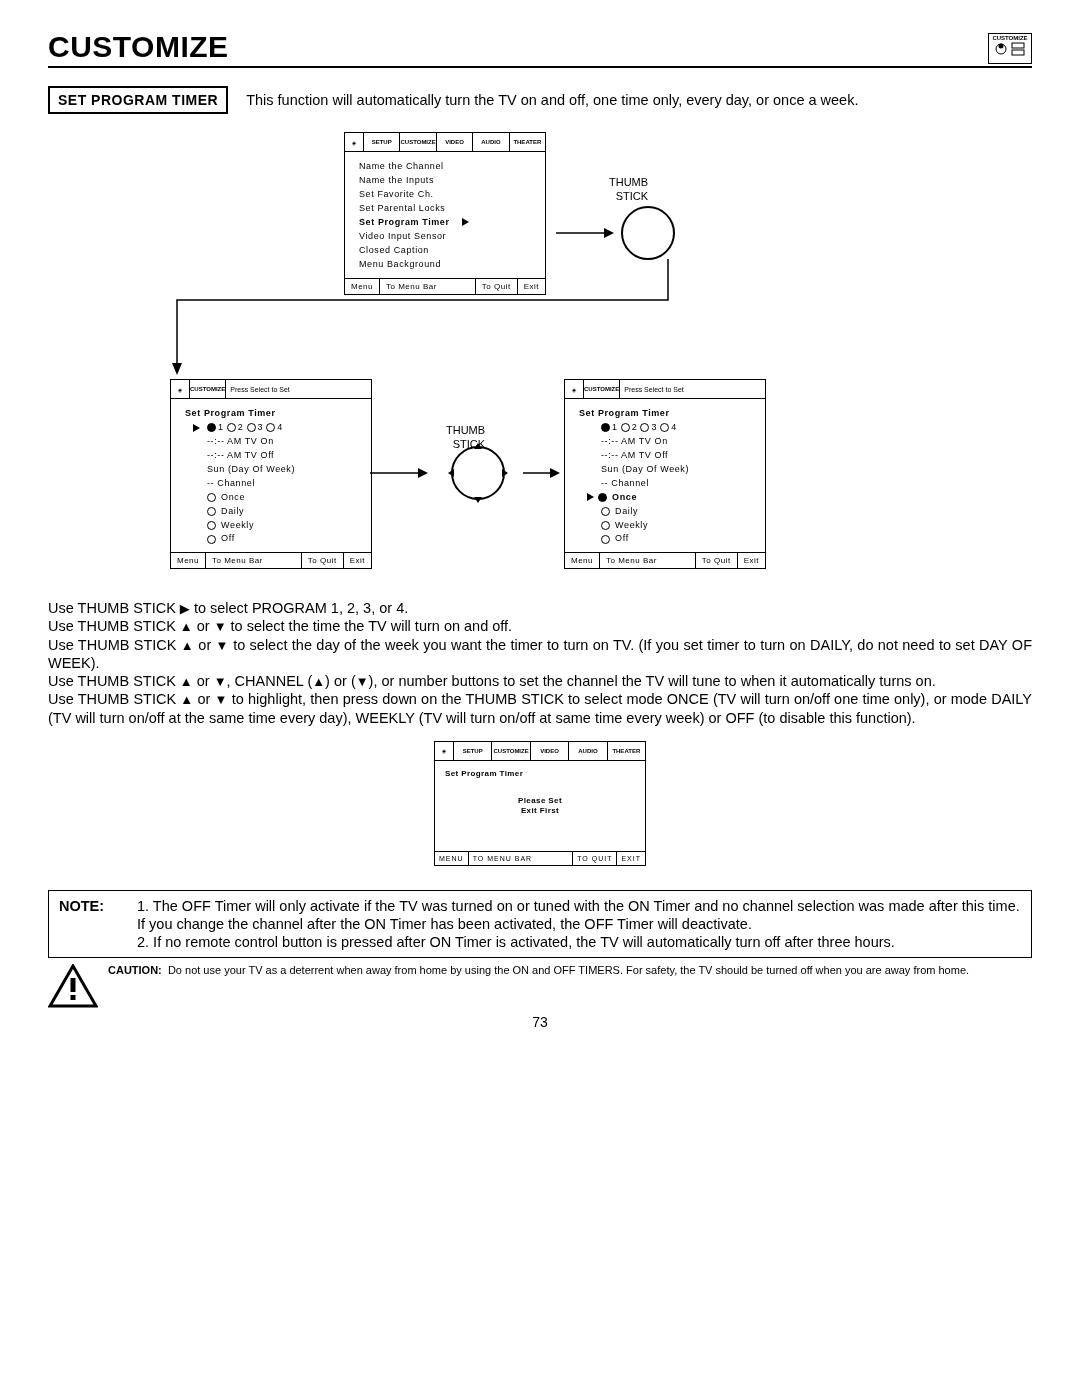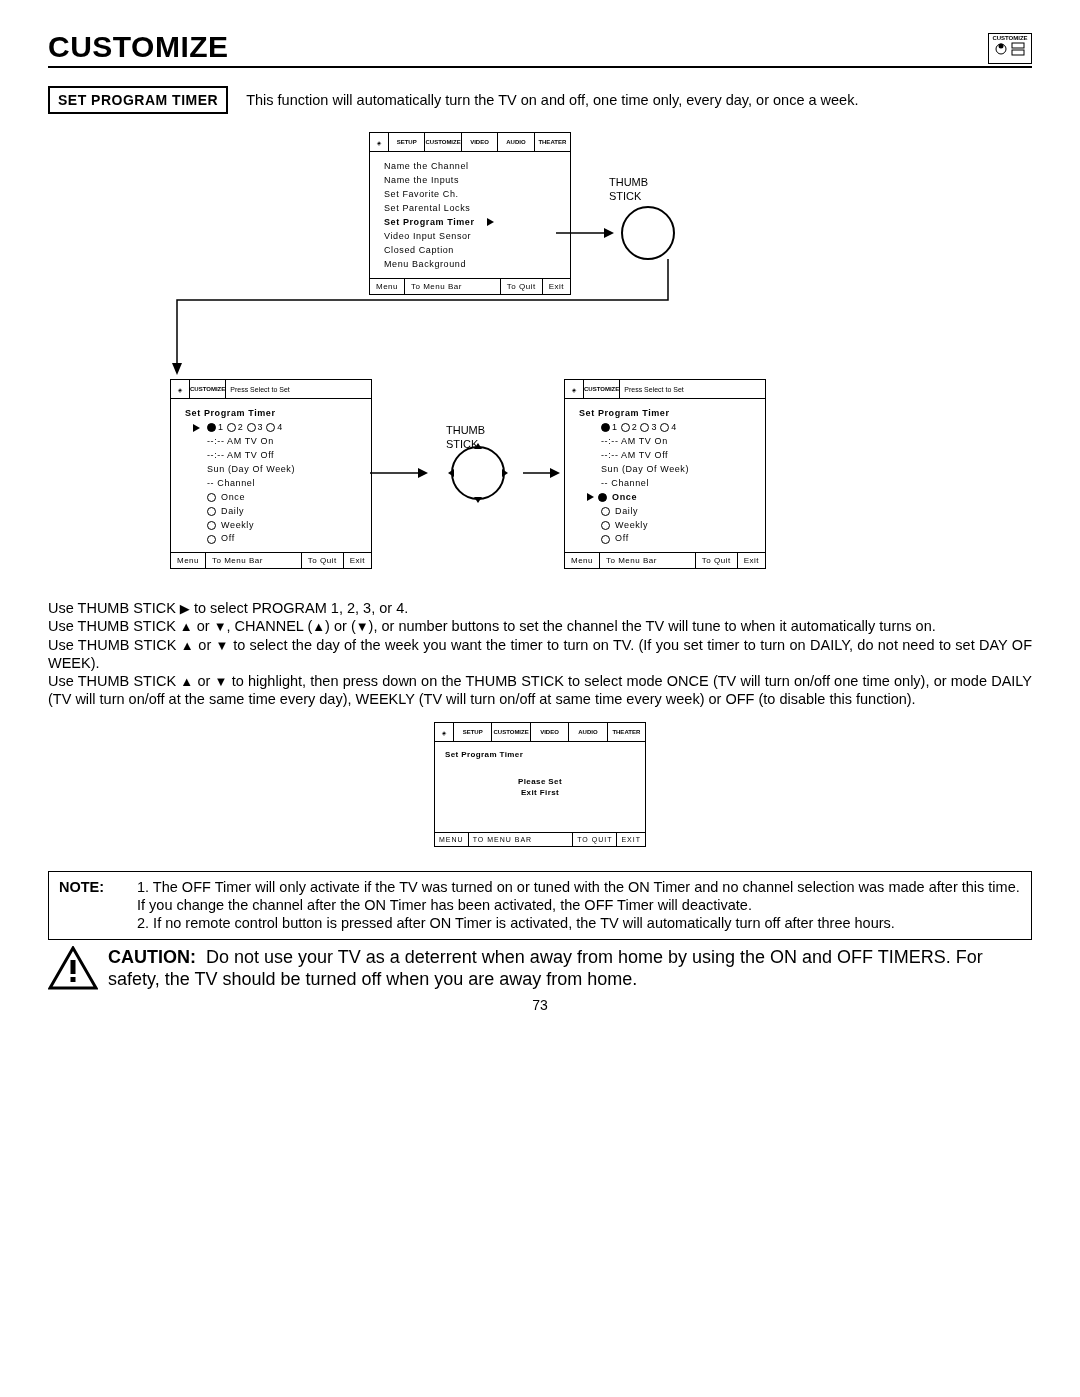--- a/index.html
+++ b/index.html
@@ -22,36 +22,36 @@
   .screen-box{position:absolute;border:1.5px solid #000;background:#fff;}
   .menubar{display:flex;border-bottom:1.5px solid #000;height:18px;font-size:6px;align-items:stretch;}
   .menubar .tiny{border-right:1px solid #000;flex:0 0 18px;display:flex;align-items:center;justify-content:center;}
   .menubar .tab{border-right:1px solid #000;flex:1 1 0;display:flex;align-items:center;justify-content:center;font-size:6px;font-weight:bold;flex-direction:column;gap:0;}
   .menubar .tab:last-child{border-right:none;}
   .screen-body{font-size:9px;letter-spacing:0.6px;padding:8px 10px 6px 14px;line-height:1.55;}
   .screen-body .bold{font-weight:bold;}
   .screen-foot{border-top:1.5px solid #000;display:flex;font-size:8px;letter-spacing:0.5px;}
   .screen-foot div{padding:3px 6px;}
   .screen-foot .sep{border-left:1.5px solid #000;}
-  .thumb-label{position:absolute;font-size:11px;line-height:1.25;text-align:left;}
+  .thumb-label{position:absolute;font-size:11px;line-height:1.25;text-align:right;}
   svg.conn{position:absolute;overflow:visible;}
   .instructions{font-size:14.5px;line-height:1.25;text-align:justify;margin-top:23px;}
   .instructions p{margin:0;}
   .tri{font-size:13px;vertical-align:middle;}
   .clock-box{border:1.5px solid #000;width:210px;margin:14px auto 24px auto;}
   .clock-body{font-size:8px;font-weight:bold;letter-spacing:0.4px;padding:8px 10px 4px 10px;}
   .clock-body .msg{text-align:center;margin:18px 0 30px 0;line-height:1.3;}
   .clock-foot{border-top:1.5px solid #000;display:flex;font-size:7px;letter-spacing:1px;}
   .clock-foot div{padding:3px 4px;flex:0 0 auto;}
   .clock-foot .sep{border-left:1.5px solid #000;}
   .note-box{border:1.5px solid #000;padding:6px 10px;font-size:14.5px;line-height:1.25;margin-top:8px;display:flex;gap:16px;justify-content:space-between;}
   .note-label{font-weight:bold;min-width:54px;}
   .caution-row{display:flex;align-items:flex-start;margin-top:6px;gap:10px;}
   .caution-tri{width:50px;height:44px;}
-  .caution-body{font-size:18px;line-height:1.25;flex:1;}
+  .caution-body{font-size:11px;line-height:1.25;flex:1;}
   .page-num{text-align:center;font-size:14px;margin-top:6px;}
   .radio-dot{display:inline-block;width:7px;height:7px;border:1px solid #000;border-radius:50%;vertical-align:middle;margin-right:2px;}
   .radio-dot.filled{background:#000;}
   .arrow-r{display:inline-block;width:0;height:0;border-top:4px solid transparent;border-bottom:4px solid transparent;border-left:7px solid #000;vertical-align:middle;margin-right:4px;}
 </style>
 </head>
 <body>
 
 <div class="header-row">
   <div class="page-title">CUSTOMIZE</div>
@@ -66,21 +66,21 @@
   </div>
 </div>
 
 <div class="intro-row">
   <div class="intro-box">SET PROGRAM TIMER</div>
   <div class="intro-desc">This function will automatically turn the TV on and off, one time only, every day, or once a week.</div>
 </div>
 
 <div class="diagram-area">
 
-  <div class="screen-box" style="left:321px;top:6px;width:200px;">
+  <div class="screen-box" style="left:296px;top:6px;width:200px;">
     <div class="menubar">
       <div class="tiny">◈</div>
       <div class="tab">SETUP</div>
       <div class="tab" style="background:#fff;">CUSTOMIZE</div>
       <div class="tab">VIDEO</div>
       <div class="tab">AUDIO</div>
       <div class="tab">THEATER</div>
     </div>
     <div class="screen-body">
       <div>Name the Channel</div>
@@ -188,22 +188,23 @@
       <div class="sep" style="flex:1;">To Menu Bar</div>
       <div class="sep">To Quit</div>
       <div class="sep">Exit</div>
     </div>
   </div>
 
 </div>
 
 <div class="instructions">
   <p><span>Use THUMB STICK </span><span class="tri">▶</span><span> to select PROGRAM 1, 2, 3, or 4.</span></p>
+  <p><span>Use THUMB STICK </span><span class="tri">▲</span><span> or </span><span class="tri">▼</span><span> to select the time the TV will turn on and off.</span></p>
+  <p><span>Use THUMB STICK </span><span class="tri">▲</span><span> or </span><span class="tri">▼</span><span> to select the day of the week you want the timer to turn on TV. (If you set timer to turn on DAILY, do not need to set DAY OF WEEK).</span></p>
   <p><span>Use THUMB STICK </span><span class="tri">▲</span><span> or </span><span class="tri">▼</span><span>, CHANNEL (</span><span class="tri">▲</span><span>) or (</span><span class="tri">▼</span><span>), or number buttons to set the channel the TV will tune to when it automatically turns on.</span></p>
-  <p><span>Use THUMB STICK </span><span class="tri">▲</span><span> or </span><span class="tri">▼</span><span> to select the day of the week you want the timer to turn on TV. (If you set timer to turn on DAILY, do not need to set DAY OF WEEK).</span></p>
   <p><span>Use THUMB STICK </span><span class="tri">▲</span><span> or </span><span class="tri">▼</span><span> to highlight, then press down on the THUMB STICK to select mode ONCE (TV will turn on/off one time only), or mode DAILY (TV will turn on/off at the same time every day), WEEKLY (TV will turn on/off at same time every week) or OFF (to disable this function).</span></p>
 </div>
 
 <div class="clock-box">
   <div class="menubar">
     <div class="tiny">◈</div>
     <div class="tab">SETUP</div>
     <div class="tab">CUSTOMIZE</div>
     <div class="tab">VIDEO</div>
     <div class="tab">AUDIO</div>

